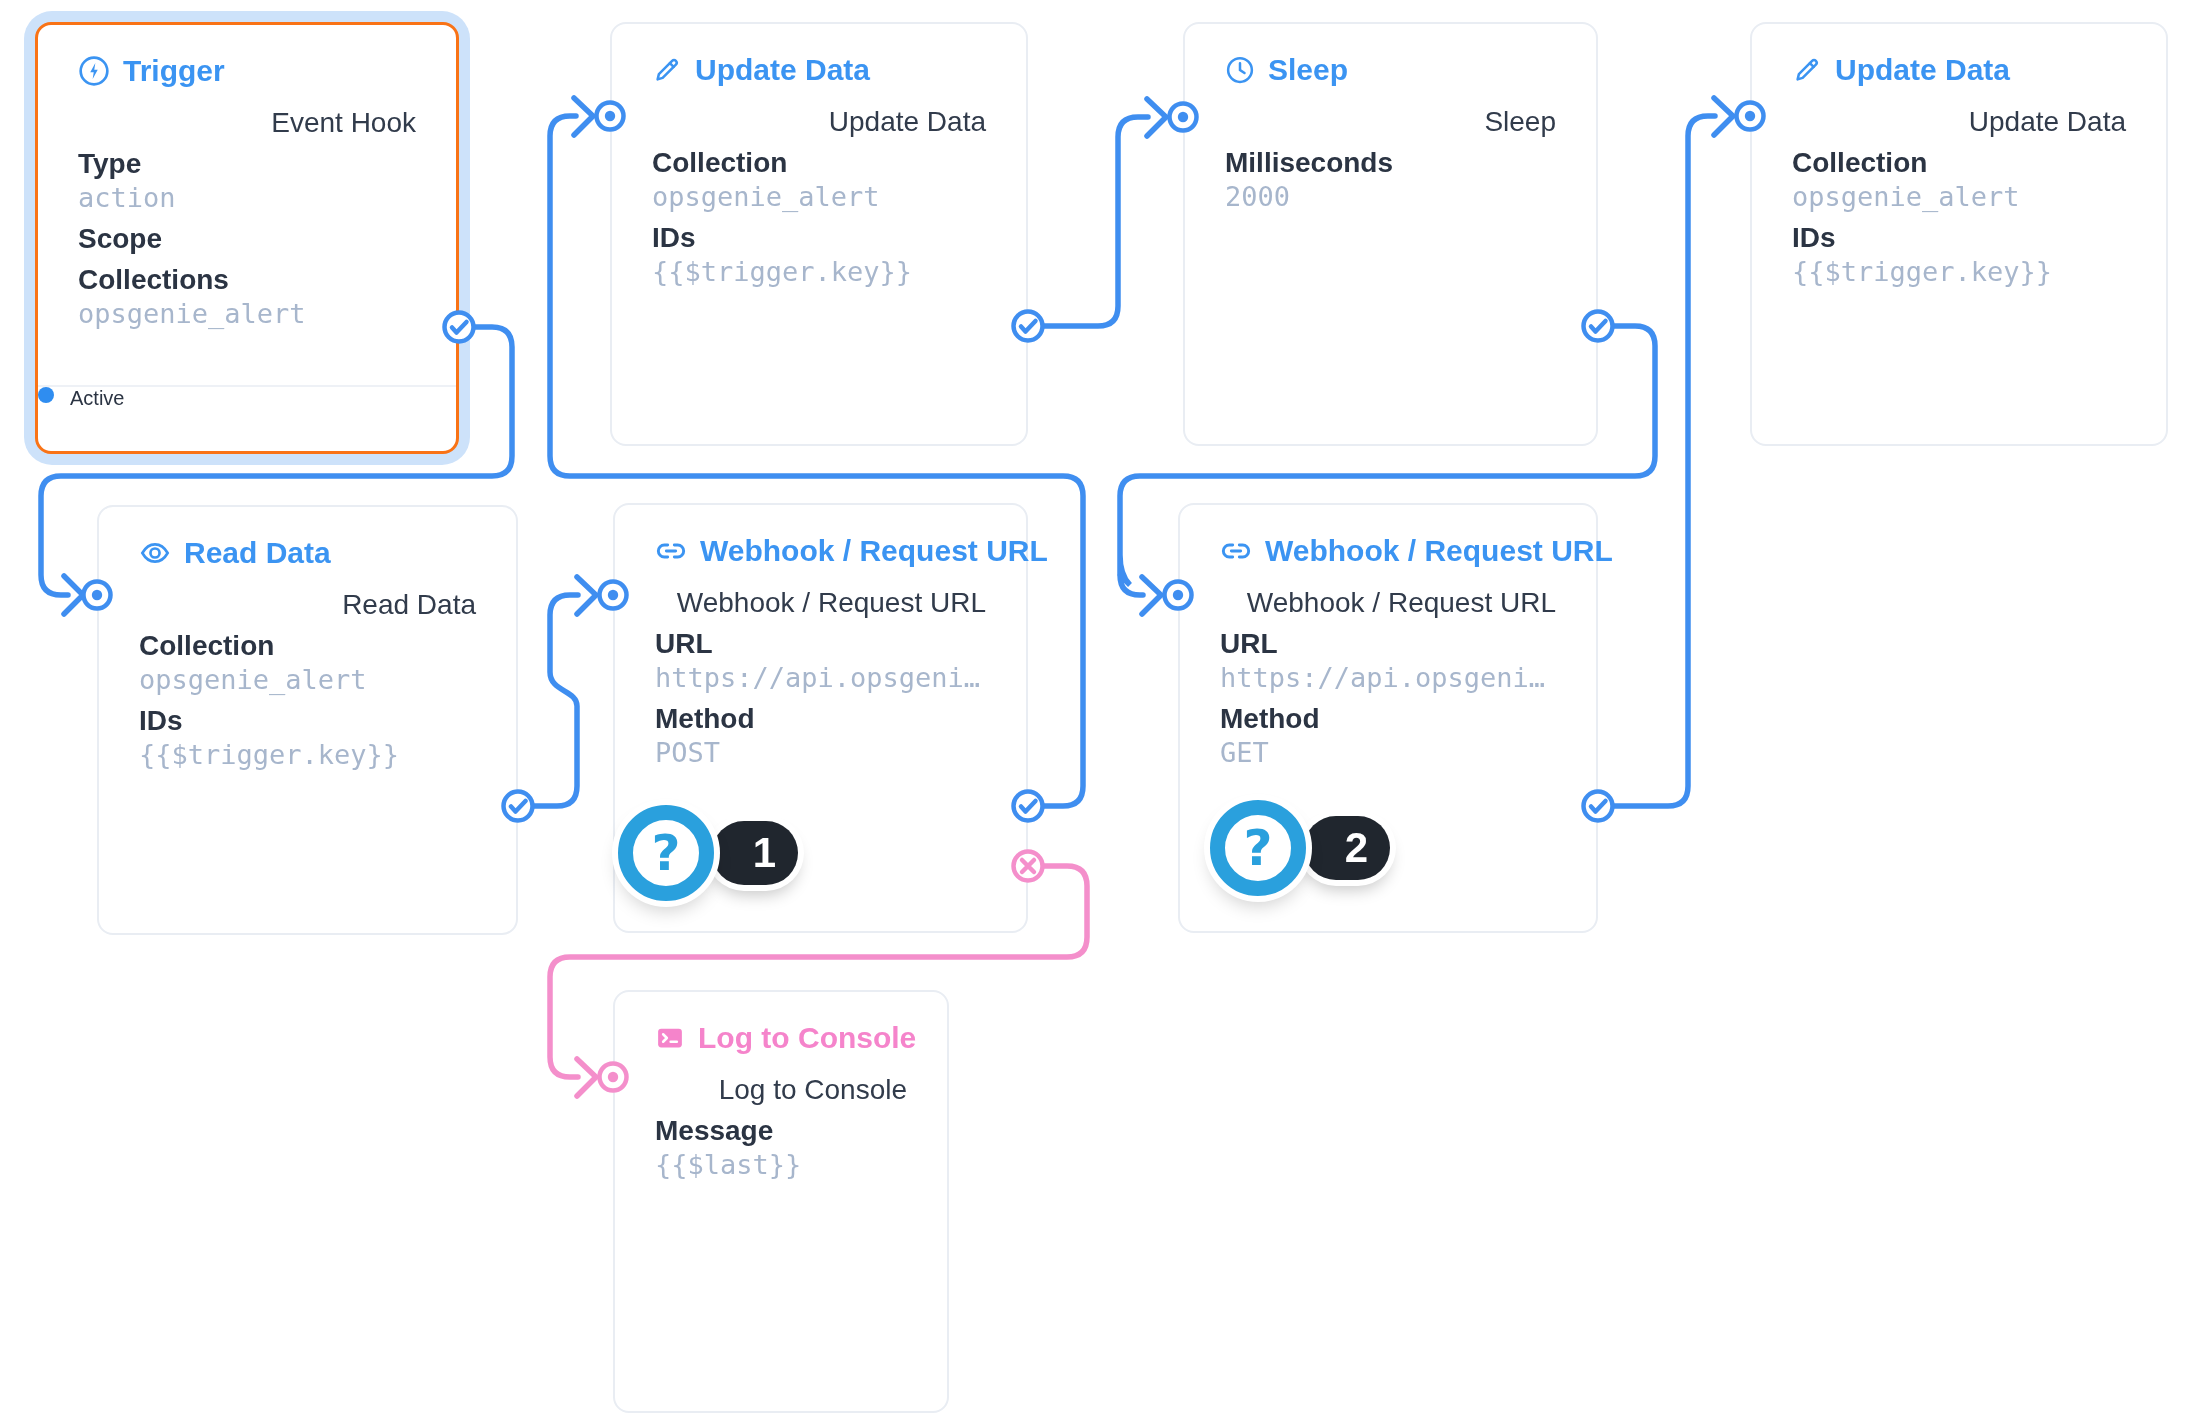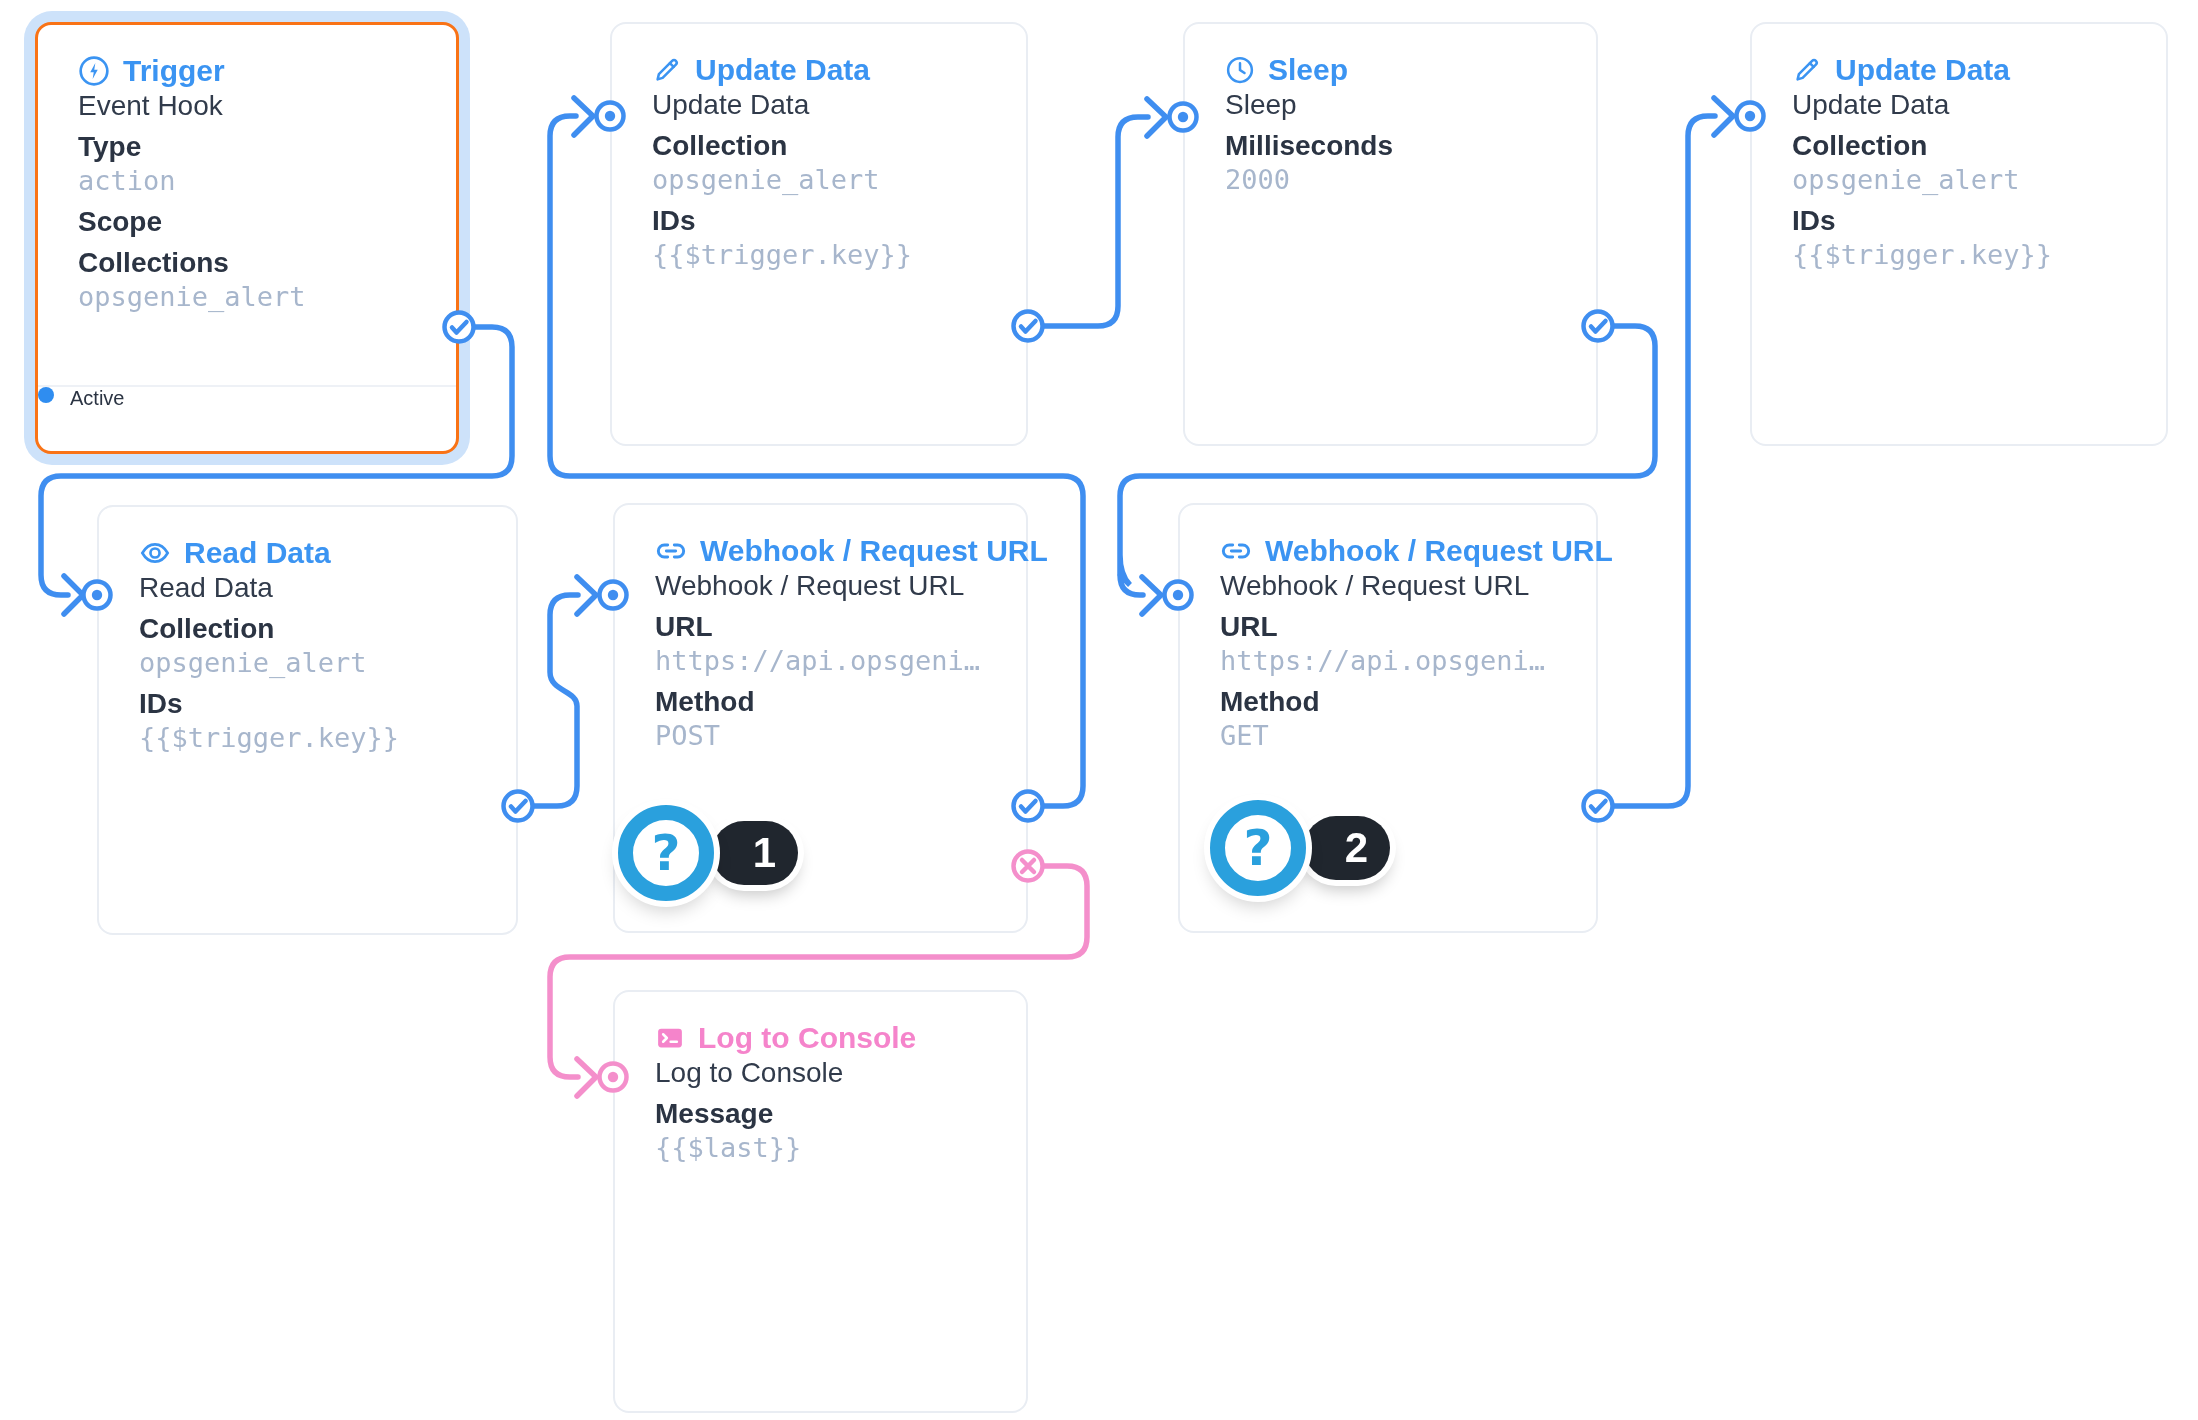--- a/index.html
+++ b/index.html
@@ -9,21 +9,21 @@
   .card{position:absolute;background:#fff;border:2px solid #e9edf3;border-radius:16px;
         box-sizing:border-box;z-index:2;}
   .card.selected{border:3px solid #f97316;z-index:3;}
   .halo{position:absolute;background:#cde2fa;border-radius:28px;z-index:1;}
   .card-header{display:flex;align-items:center;gap:13px;padding:0 40px;margin-top:28px;height:36px;}
   .card-title{font-size:30px;font-weight:700;color:#3b94f2;white-space:nowrap;}
   .card-title.pink{color:#f584cb;}
   .icon{display:flex;align-items:center;}
   .row{padding:0 40px;font-size:28px;line-height:34px;color:#313b4b;white-space:nowrap;
        overflow:hidden;text-overflow:ellipsis;}
-  .row.name{}
+  .row.name{margin-top:17px;text-align:right;}
   .row.label{margin-top:7px;font-weight:700;color:#2b3443;}
   .row.value{font-family:"DejaVu Sans Mono",monospace;font-size:27px;color:#a7b6cc;}
   .status-bar{position:absolute;left:0;right:0;bottom:0;height:64px;border-top:2px solid #eef1f6;
        display:flex;align-items:flex-start;gap:16px;font-size:20px;color:#2b3443;}
   .status-dot{width:16px;height:16px;border-radius:50%;background:#2f8df0;}
   
   #wires{position:absolute;left:0;top:0;z-index:4;pointer-events:none;}
   
   .badge{position:absolute;z-index:6;width:190px;height:110px;}
   .badge-pill{position:absolute;left:94px;top:16px;height:64px;width:86px;background:#20262e;
@@ -160,21 +160,21 @@
         </span>
       <span class="card-title">Webhook / Request URL</span>
     </div>
     <div class="row name">Webhook / Request URL</div>
     <div class="row label">URL</div>
     <div class="row value">https://api.opsgenie.com/v…</div>
     <div class="row label">Method</div>
     <div class="row value">GET</div>
   </div>
 
-  <div class="card" style="left:613px;top:990px;width:415px;height:423px">
+  <div class="card" style="left:613px;top:990px;width:336px;height:423px">
     <div class="card-header">
       <span class="icon">
         <svg width="30" height="30" viewBox="0 0 24 24">
           <rect x="2.5" y="4.5" width="19" height="15" rx="2.5" fill="#f584cb"></rect>
           <path d="M6.5 9 l3 3 -3 3" fill="none" stroke="#fff" stroke-width="2" stroke-linecap="round" stroke-linejoin="round"></path>
           <path d="M12.5 15 h5" stroke="#fff" stroke-width="2" stroke-linecap="round"></path>
         </svg>
         </span>
       <span class="card-title pink">Log to Console</span>
     </div>

